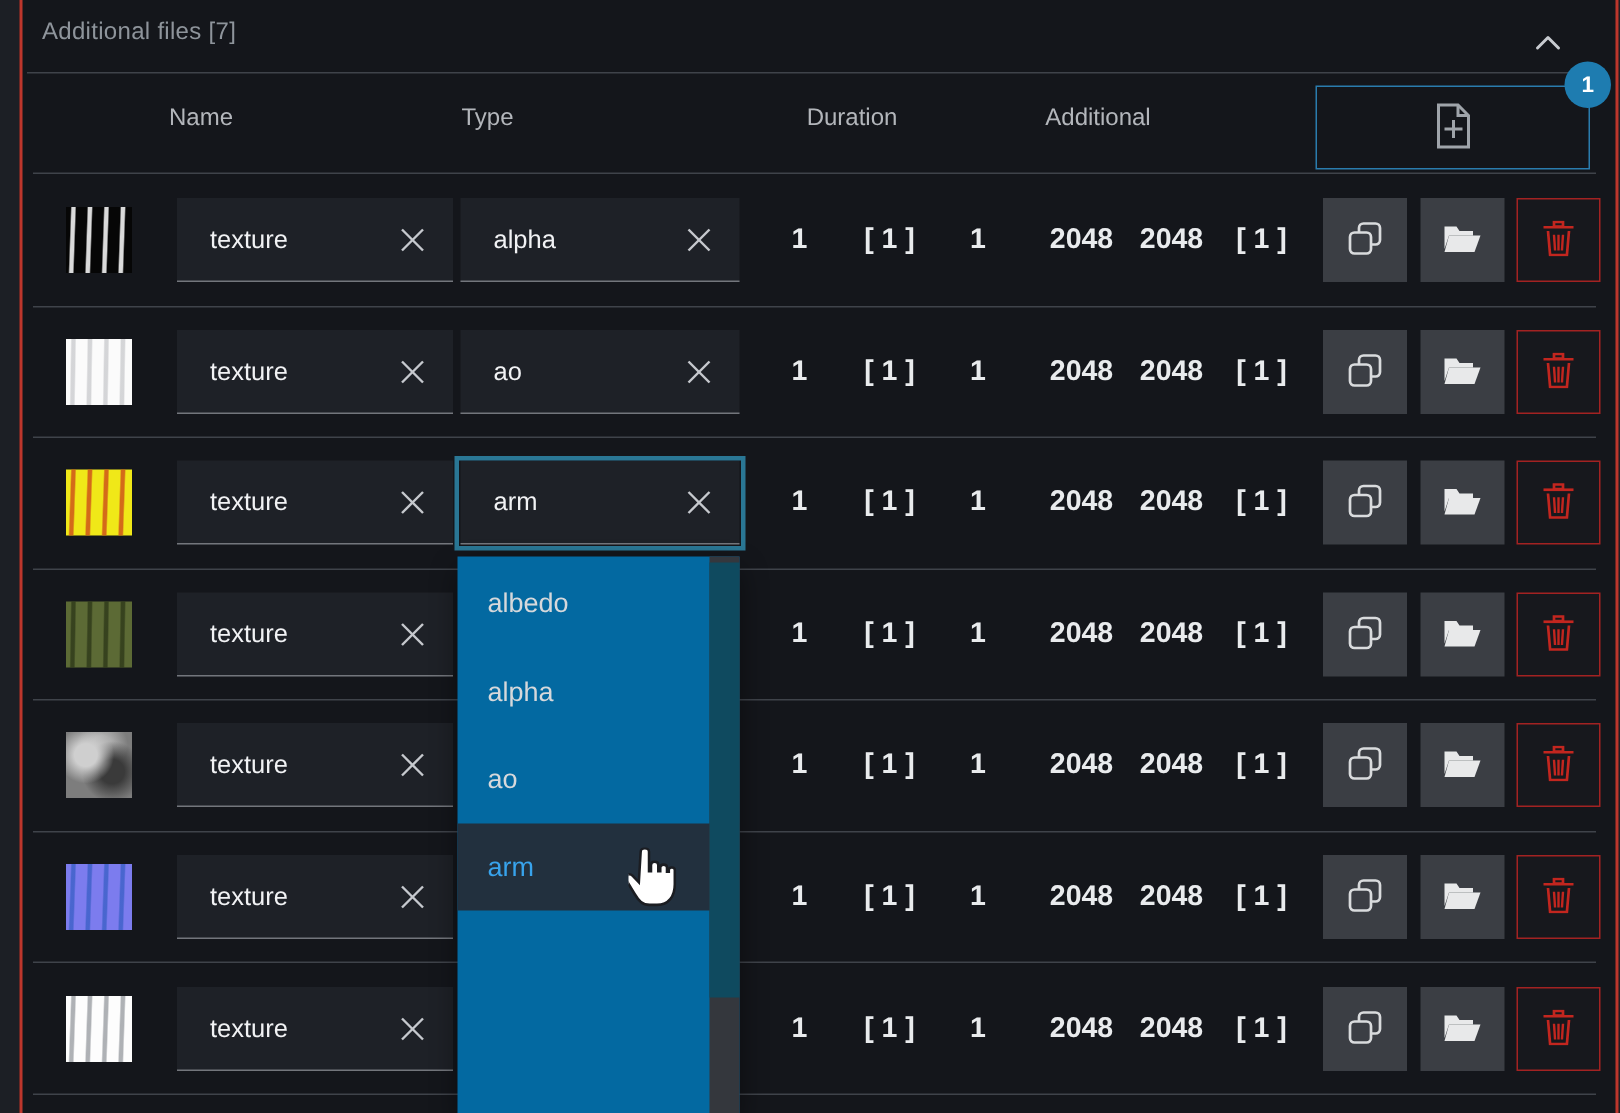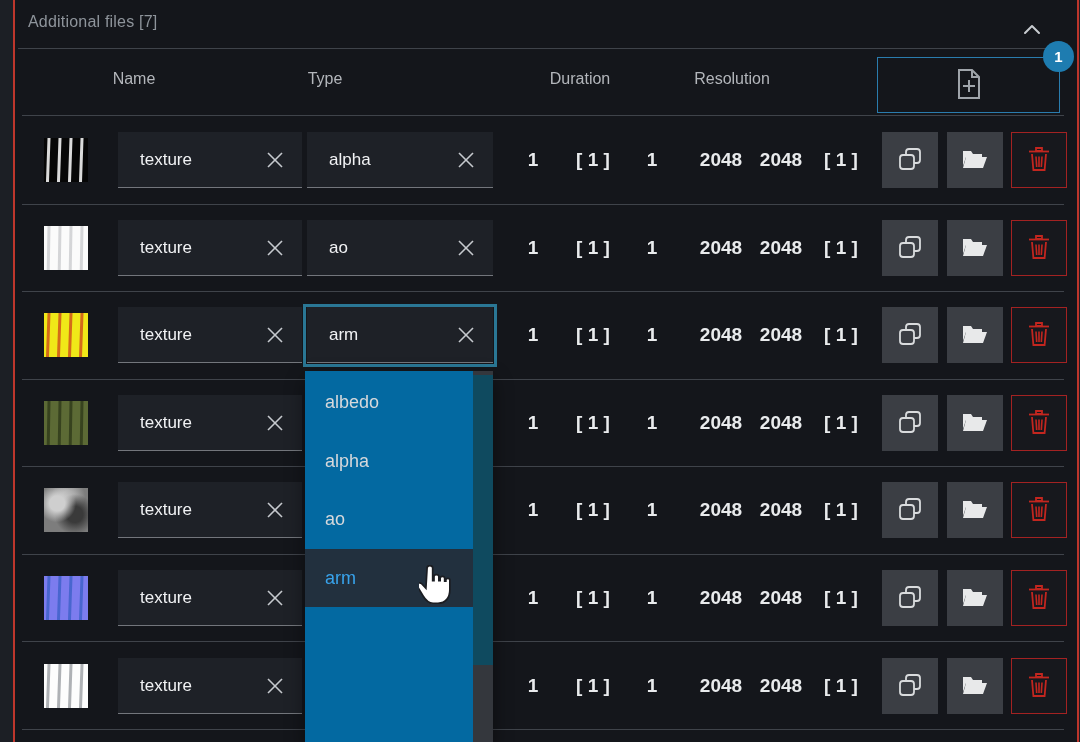--- a/index.html
+++ b/index.html
@@ -82,22 +82,22 @@
   <div class="chevron">
     <svg width="18" height="12" viewBox="0 0 18 12">
         <polyline points="2,10 9,3 16,10" fill="none" stroke="#c8cbd0" stroke-width="2" stroke-linecap="round" stroke-linejoin="round"></polyline>
       </svg>
   </div>
 
   <div class="divider div-top"></div>
 
   <div class="col-h" style="left:134px">Name</div>
   <div class="col-h" style="left:325px">Type</div>
-  <div class="col-h" style="left:580px">Duration</div>
-  <div class="col-h" style="left:732px">Resolution</div>
+  <div class="col-h" style="left:568px">Duration</div>
+  <div class="col-h" style="left:732px">Additional</div>
 
   <button class="add-btn">
     <span>
       <svg width="28" height="32" viewBox="0 0 28 32">
         <path d="M4 2 h13 l7 7 v21 h-20 z" fill="none" stroke="#9fa4aa" stroke-width="2"></path>
         <path d="M17 2 v7 h7" fill="none" stroke="#9fa4aa" stroke-width="2"></path>
         <line x1="14" y1="12" x2="14" y2="24" stroke="#9fa4aa" stroke-width="2"></line>
         <line x1="8" y1="18" x2="20" y2="18" stroke="#9fa4aa" stroke-width="2"></line>
       </svg>
     </span>

